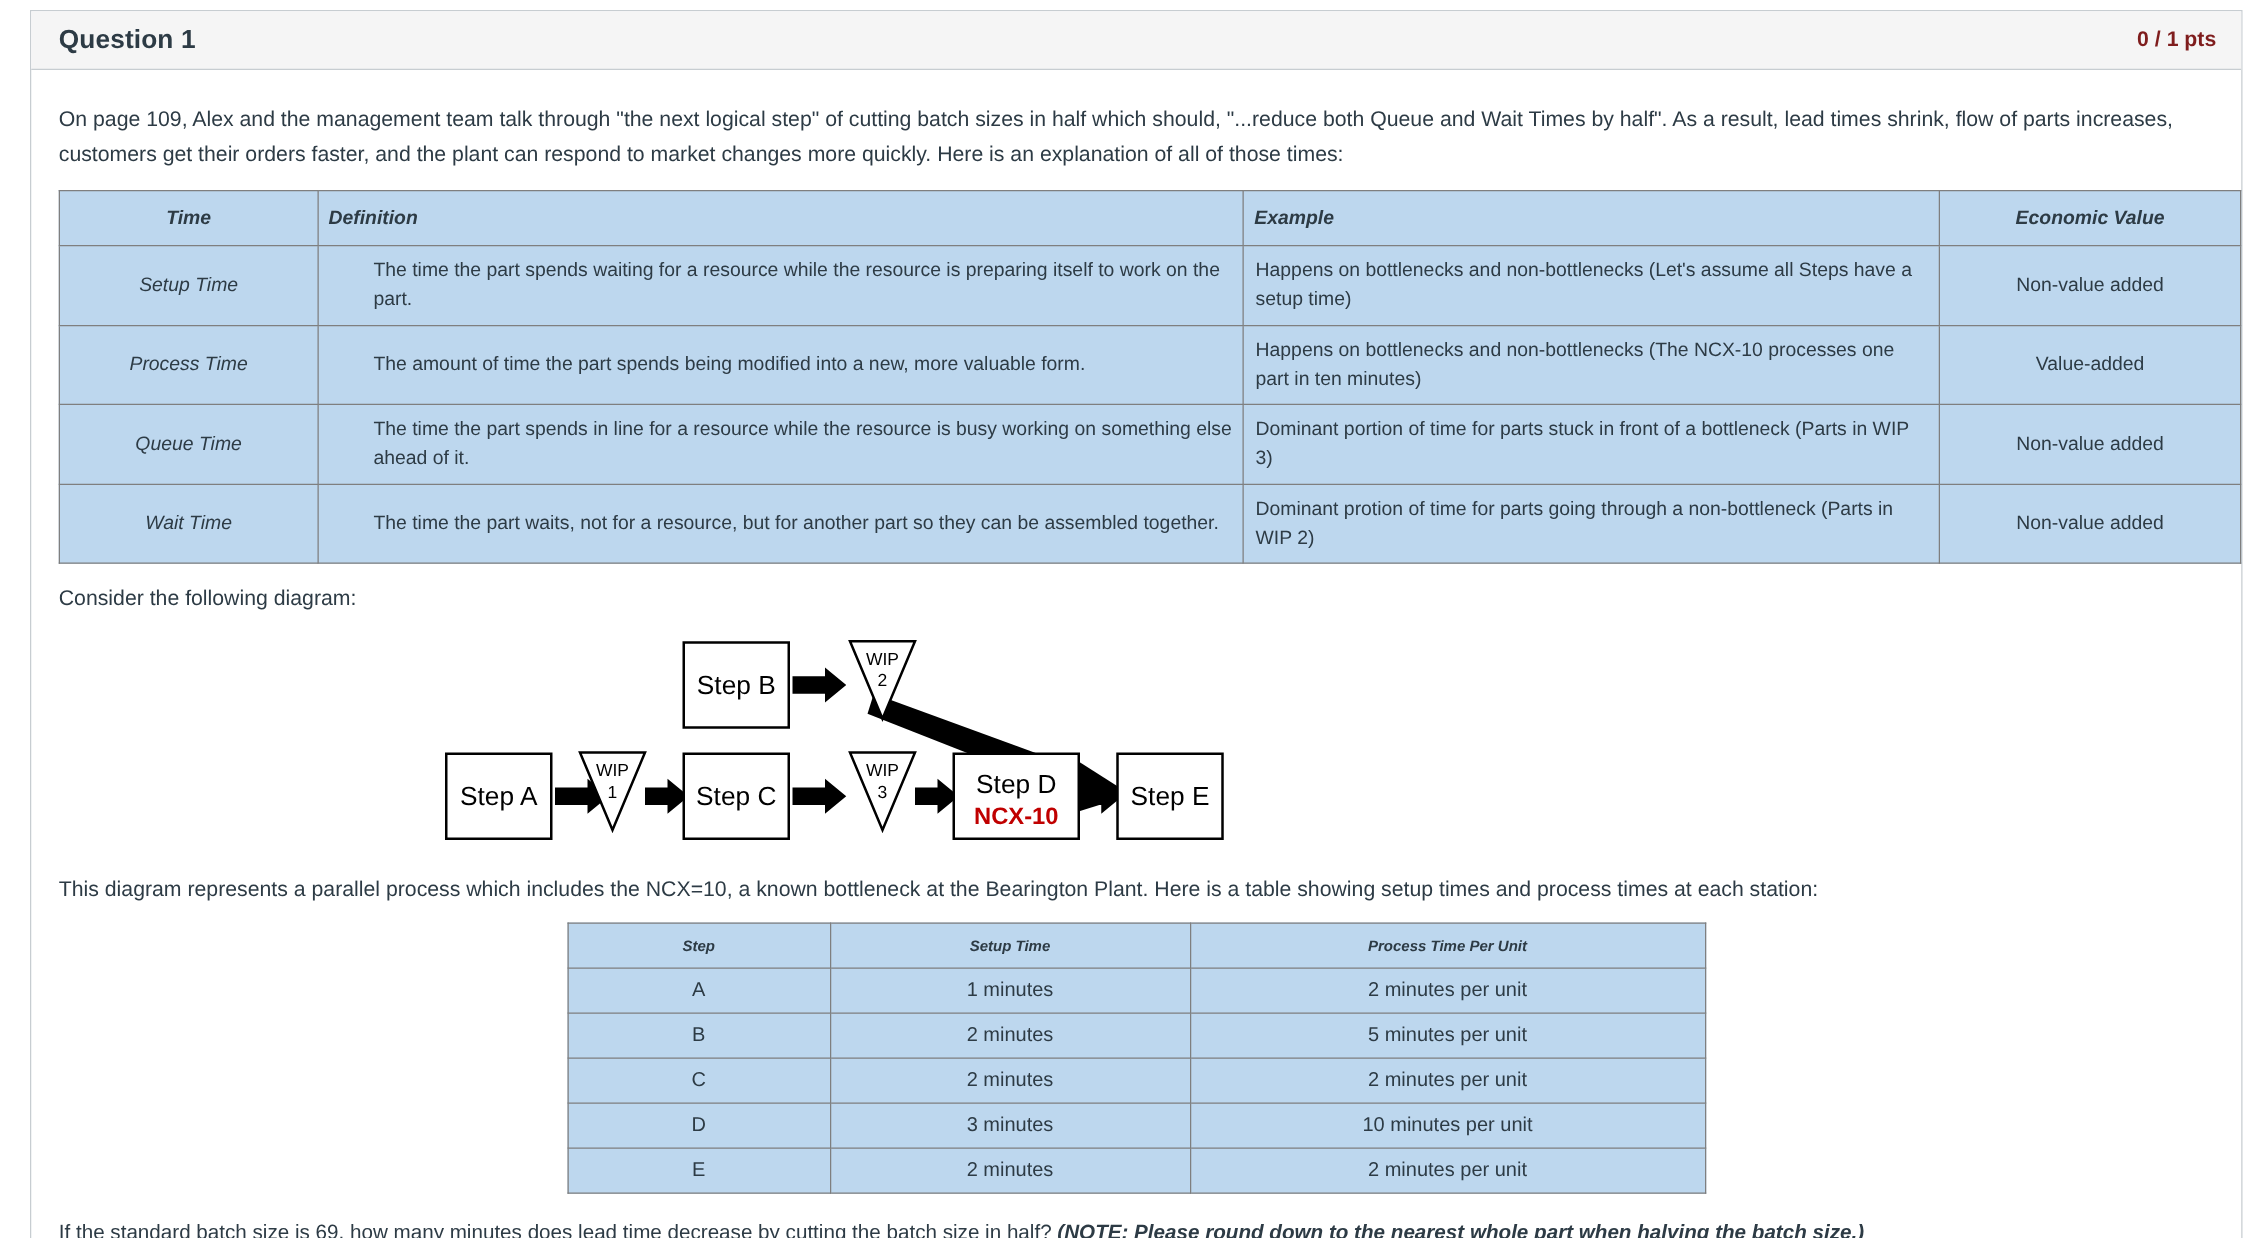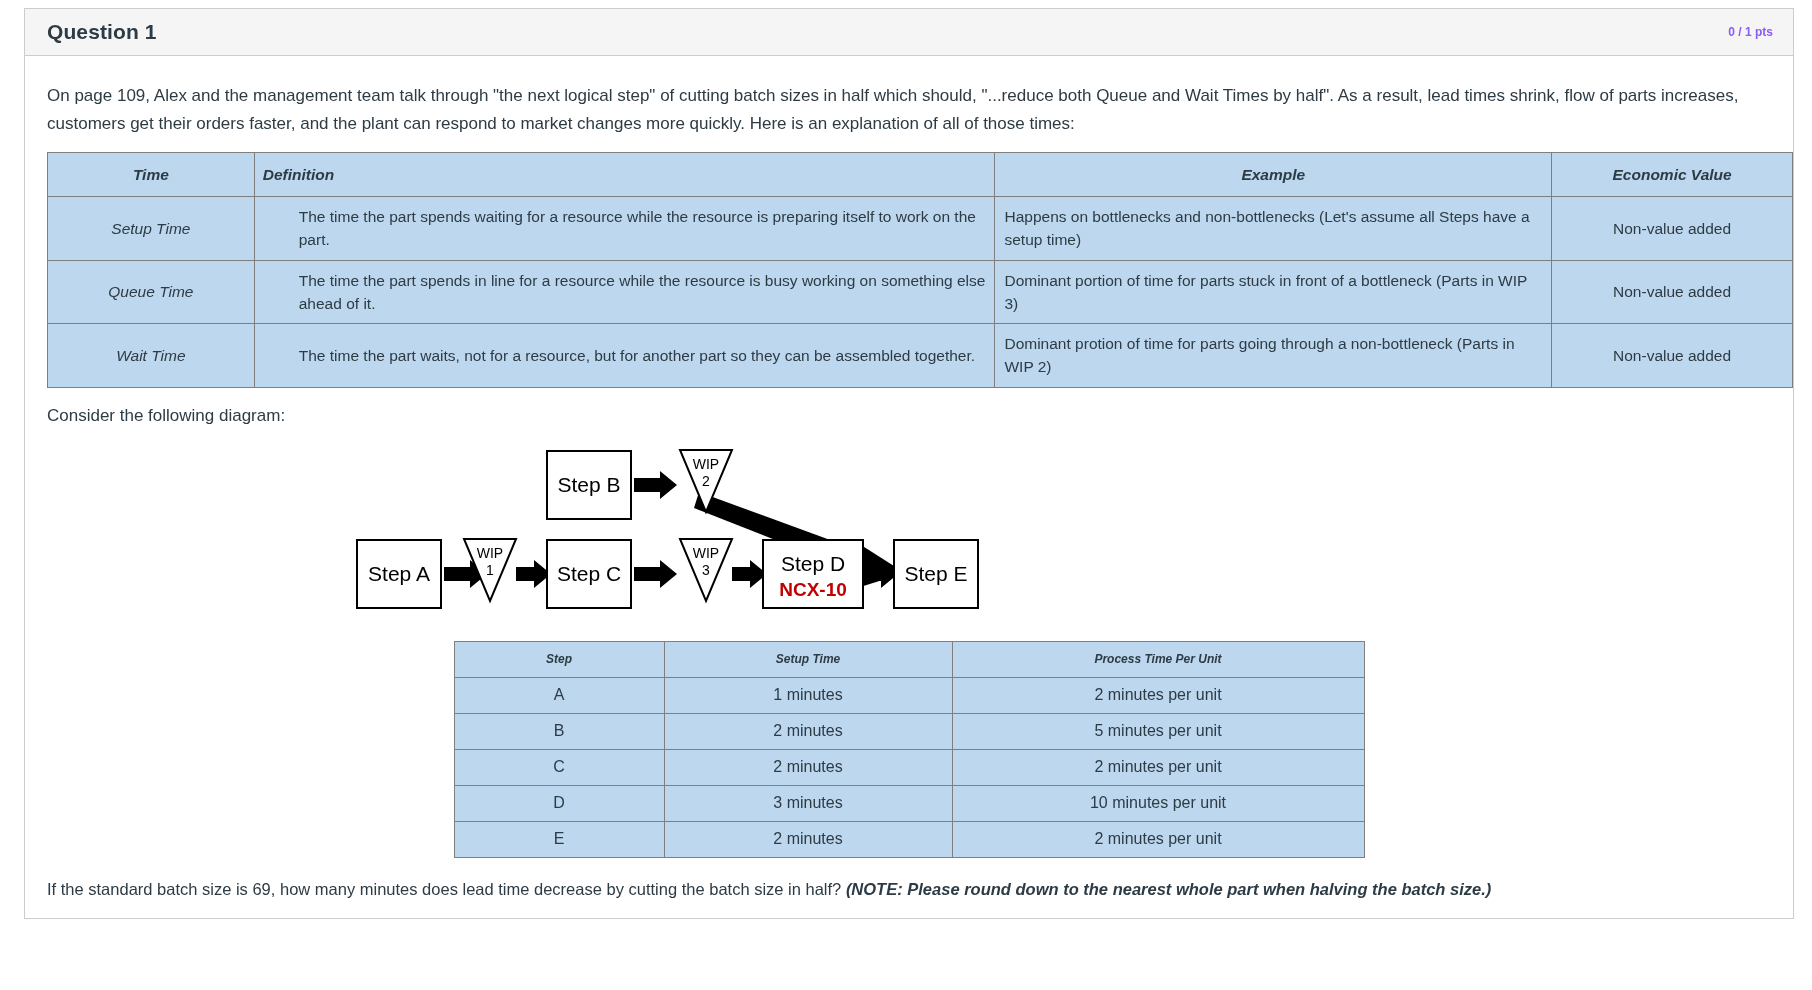--- a/index.html
+++ b/index.html
@@ -32,23 +32,23 @@
     padding: 14px 20px 14px 22px;
     height: 47px;
   }
   .question-title {
     font-size: 21px;
     font-weight: bold;
     color: #2d3b45;
     letter-spacing: 0.1px;
   }
   .question-points {
-    font-size: 12px;
-    font-weight: bold;
-    color: #8b5cf6;
+    font-size: 17px;
+    font-weight: bold;
+    color: #7f1d1d;
     white-space: nowrap;
   }
   .question-body {
     padding: 26px 22px 10px 22px;
   }
 
   p.para {
     font-size: 17px;
     line-height: 1.65;
     color: #2d3b45;
@@ -79,21 +79,21 @@
   table.times-table col.c-econ  { width: 212px; }
   table.times-table th {
     height: 44px;
     font-style: italic;
     font-weight: bold;
     font-size: 15.5px;
     padding: 4px 8px;
   }
   table.times-table th.h-time  { text-align: center; }
   table.times-table th.h-def   { text-align: left; padding-left: 8px; }
-  table.times-table th.h-ex    { text-align: center; padding-left: 8px; }
+  table.times-table th.h-ex    { text-align: left; padding-left: 8px; }
   table.times-table th.h-econ  { text-align: center; }
   table.times-table td { padding: 8px 9px; height: 46px; }
   table.times-table td.t-time {
     text-align: center;
     font-style: italic;
   }
   table.times-table td.t-def { text-align: left; padding-left: 44px; }
   table.times-table td.t-ex  { text-align: left; }
   table.times-table td.t-econ { text-align: center; }
 
@@ -189,20 +189,26 @@
           </tr>
         </thead>
         <tbody>
           <tr>
             <td class="t-time">Setup Time</td>
             <td class="t-def">The time the part spends waiting for a resource while the resource is preparing itself to work on the part.</td>
             <td class="t-ex">Happens on bottlenecks and non-bottlenecks (Let's assume all Steps have a setup time)</td>
             <td class="t-econ">Non-value added</td>
           </tr>
           <tr>
+            <td class="t-time">Process Time</td>
+            <td class="t-def">The amount of time the part spends being modified into a new, more valuable form.</td>
+            <td class="t-ex">Happens on bottlenecks and non-bottlenecks (The NCX-10 processes one part in ten minutes)</td>
+            <td class="t-econ">Value-added</td>
+          </tr>
+          <tr>
             <td class="t-time">Queue Time</td>
             <td class="t-def">The time the part spends in line for a resource while the resource is busy working on something else ahead of it.</td>
             <td class="t-ex">Dominant portion of time for parts stuck in front of a bottleneck (Parts in WIP 3)</td>
             <td class="t-econ">Non-value added</td>
           </tr>
           <tr>
             <td class="t-time">Wait Time</td>
             <td class="t-def">The time the part waits, not for a resource, but for another part so they can be assembled together.</td>
             <td class="t-ex">Dominant protion of time for parts going through a non-bottleneck (Parts in WIP 2)</td>
             <td class="t-econ">Non-value added</td>
@@ -284,20 +290,21 @@
           </g>
 
           <g>
             <rect class="dg-box" x="545" y="96" width="84" height="68"></rect>
             <text class="dg-label" x="587" y="137" text-anchor="middle">Step E</text>
           </g>
 
         </svg>
       </div>
 
+      <p class="para tight">This diagram represents a parallel process which includes the NCX=10, a known bottleneck at the Bearington Plant. Here is a table showing setup times and process times at each station:</p>
 
       <div class="steps-wrap">
         <table class="bluetable steps-table">
           <colgroup>
             <col class="s-step">
               <col class="s-setup">
               <col class="s-proc">
           </colgroup>
           <thead>
             <tr>

